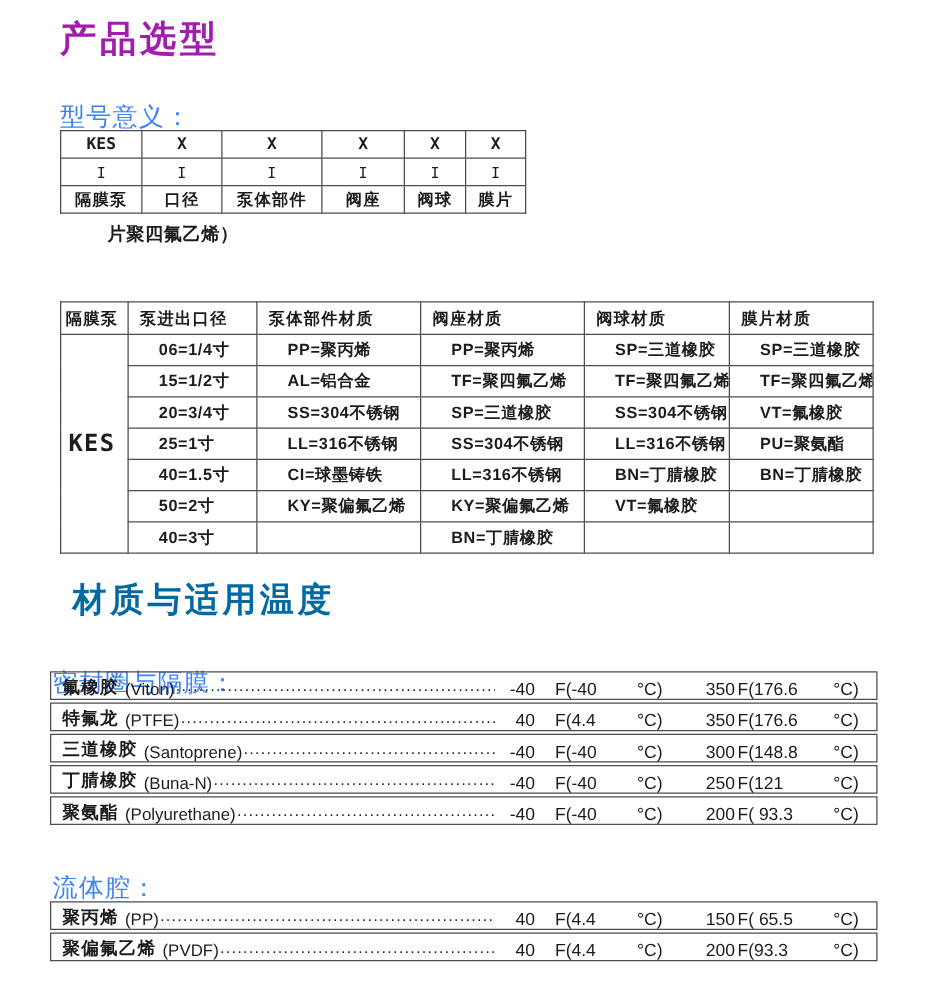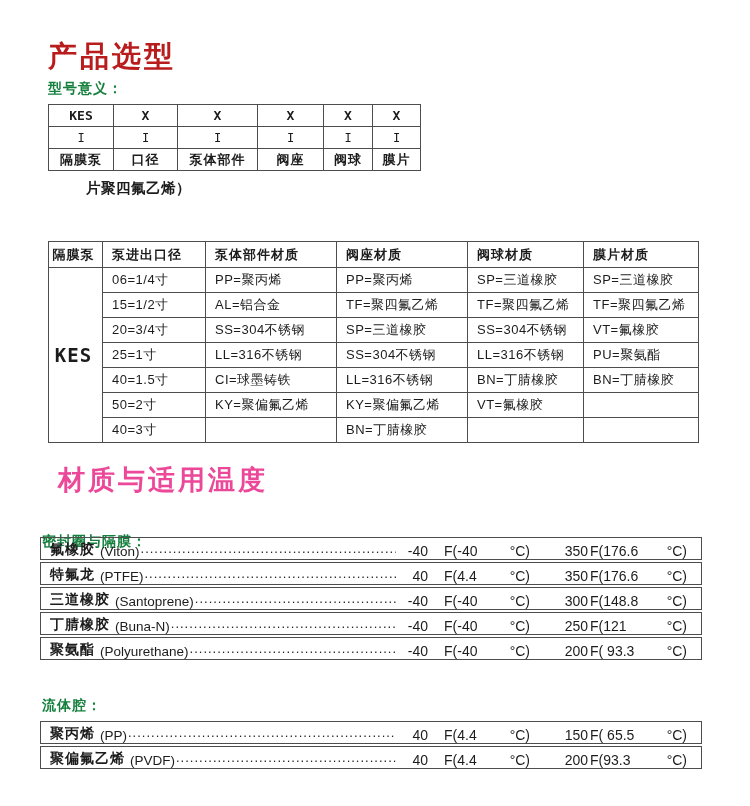--- a/index.html
+++ b/index.html
@@ -1,24 +1,24 @@
 <!DOCTYPE html>
 <html><head>
 <meta charset="utf-8">
 <style>
   * { margin:0; padding:0; box-sizing:border-box; }
   html,body { width:750px; height:806px; background:#ffffff; overflow:hidden;
               font-family:"Liberation Sans", sans-serif; color:#1c1c1c; }
   .page { position:relative; width:750px; height:806px; }
 
   .h1 { position:absolute; left:48px; top:12px; font-size:29px; font-weight:bold;
-        color:#b91c1c; letter-spacing:3px;margin-top:25px; }
+        color:#a21caf; letter-spacing:3px; }
   .h2 { position:absolute; left:58px; top:462px; font-size:27px; font-weight:bold;
-        color:#ec4899; letter-spacing:3px; }
-  .lbl { position:absolute; font-size:14px; font-weight:bold; color:#15803d; letter-spacing:1px; }
+        color:#0369a1; letter-spacing:3px; }
+  .lbl { position:absolute; font-size:20px; font-weight:normal; color:#3b82f6; letter-spacing:1px; }
   #lbl-model { left:48px; top:80px; }
   #lbl-seal  { left:42px; top:533px; }
   #lbl-fluid { left:42px; top:697px; }
 
   table { border-collapse:collapse; table-layout:fixed;border-radius:25px; }
   td, th { border:1.5px solid #4d4d4d; padding:2px 6px; font-size:13px; overflow:hidden; white-space:nowrap; }
 
   
   #code-table { position:absolute; left:48px; top:104px; width:372px; }
   #code-table td { text-align:center; height:22px; padding:1px 2px; }
@@ -28,21 +28,21 @@
 
   
   .example { position:absolute; left:40px; top:178px; width:680px; font-size:14.5px;
              font-weight:600; line-height:21px; letter-spacing:0.5px; }
   .example .indent { padding-left:46px; }
 
   
   #sel-table { position:absolute; left:48px; top:241px; width:650px; }
   #sel-table th { height:26px; font-weight:bold; text-align:left; padding-left:9px; letter-spacing:1px; }
   #sel-table th:first-child { text-align:center; padding-left:2px; }
-  #sel-table td { height:25px; font-weight:400; padding-left:9px; letter-spacing:0.5px; }
+  #sel-table td { height:25px; font-weight:700; padding-left:24px; letter-spacing:0.5px; }
   #sel-table td.pumpcode { font-family:"DejaVu Sans Mono", monospace; font-size:19px;
                            font-weight:bold; text-align:center; padding-left:2px; letter-spacing:1px; }
 
   
   .temp-table { position:absolute; left:40px; width:662px; }
   .trow { display:flex; align-items:flex-end; height:23px; border:1.5px solid #4d4d4d;
           margin-bottom:2px; padding:3px 14px 0 9px; font-size:14px; }
   .tname-zh { font-weight:bold; letter-spacing:1px; white-space:nowrap; }
   .tname-en { margin-left:5px; font-size:13.5px; white-space:nowrap; }
   .dots { flex:1; overflow:hidden; white-space:nowrap; font-size:13px; letter-spacing:1px;

